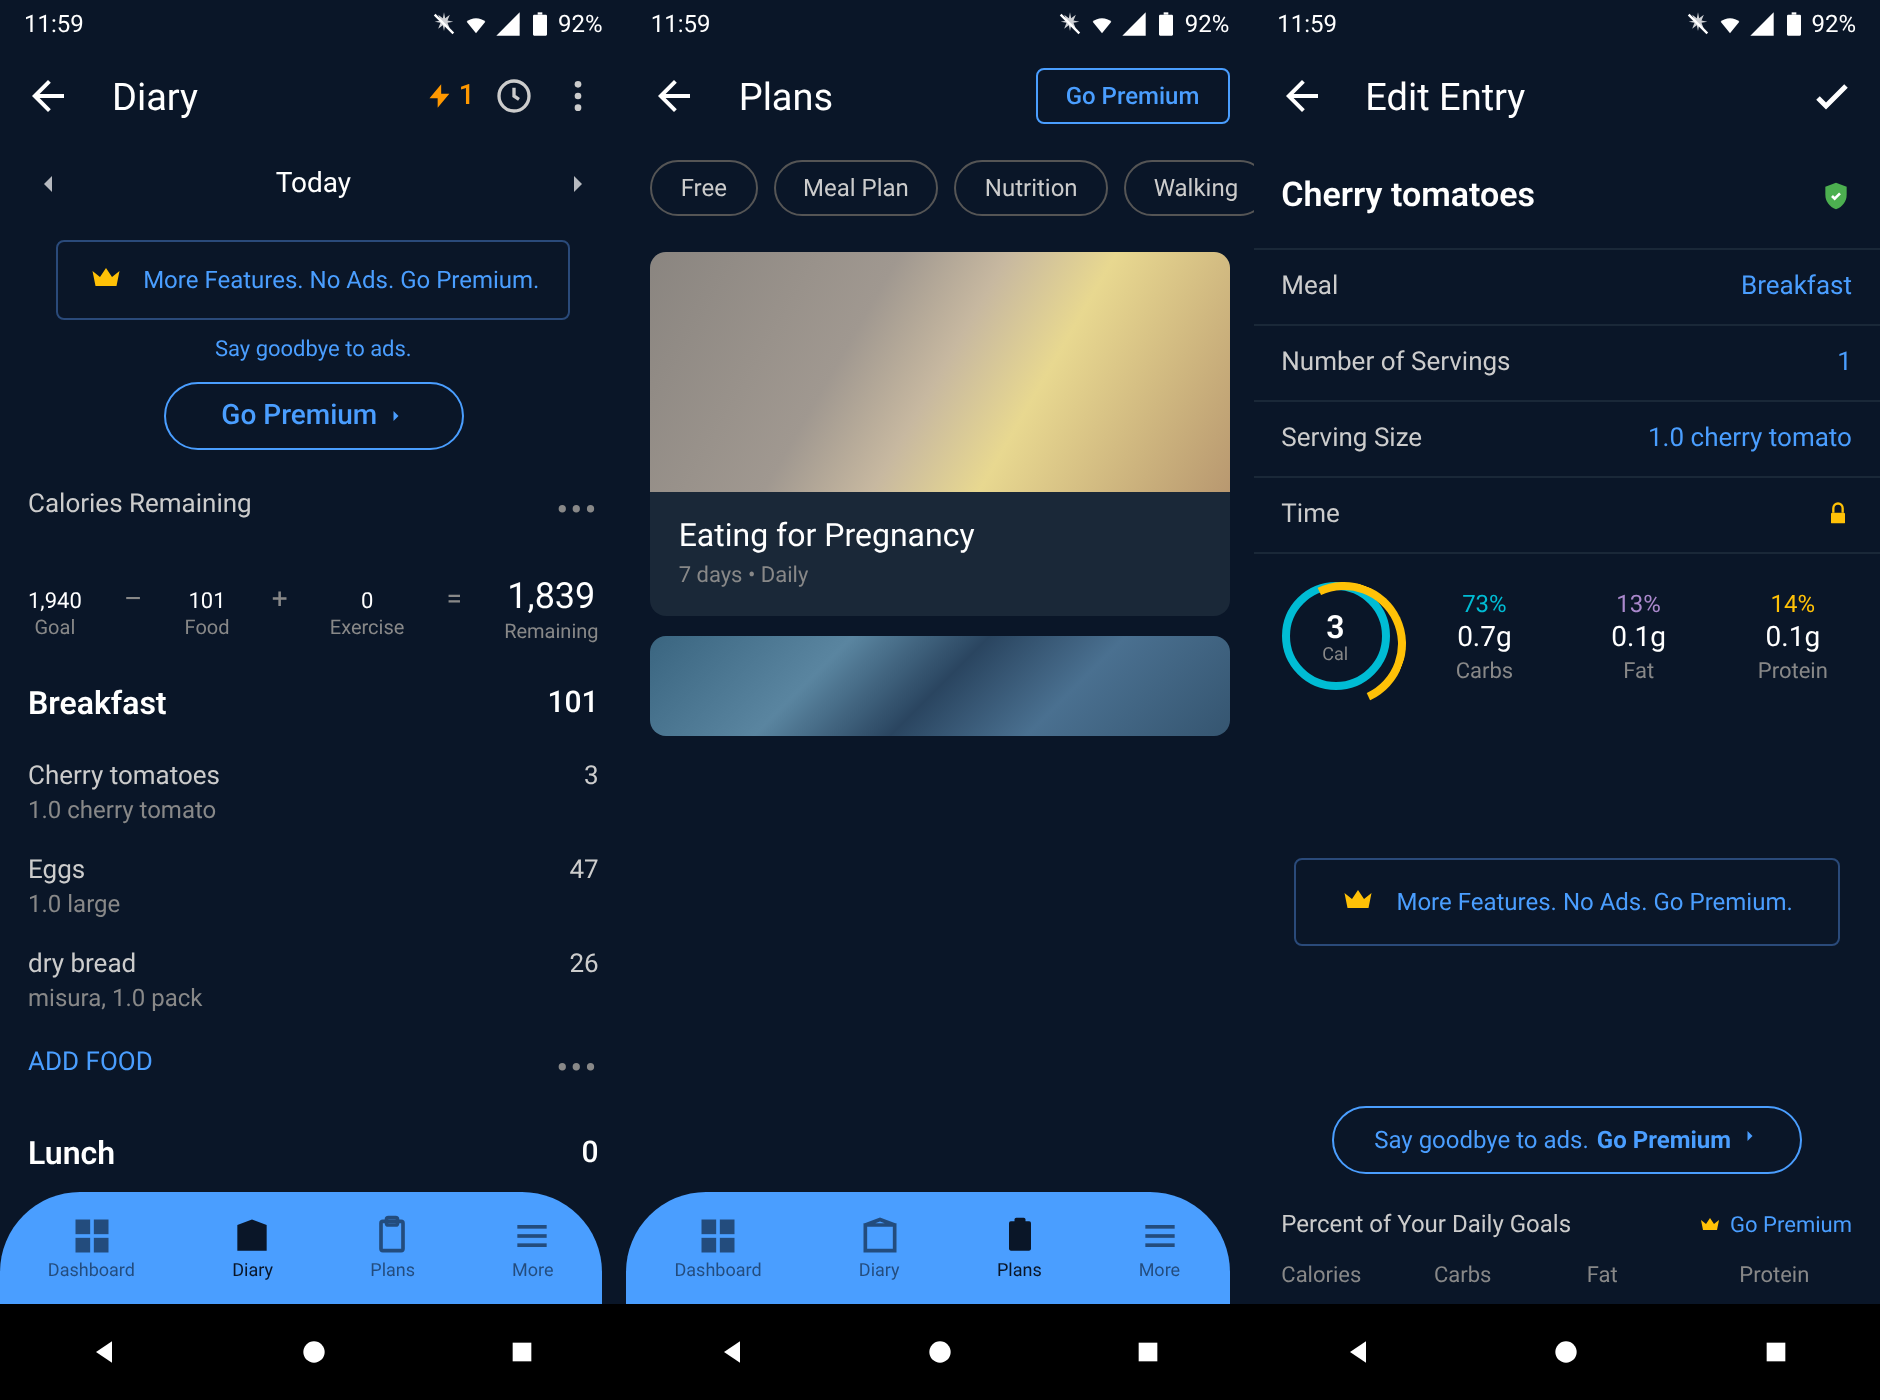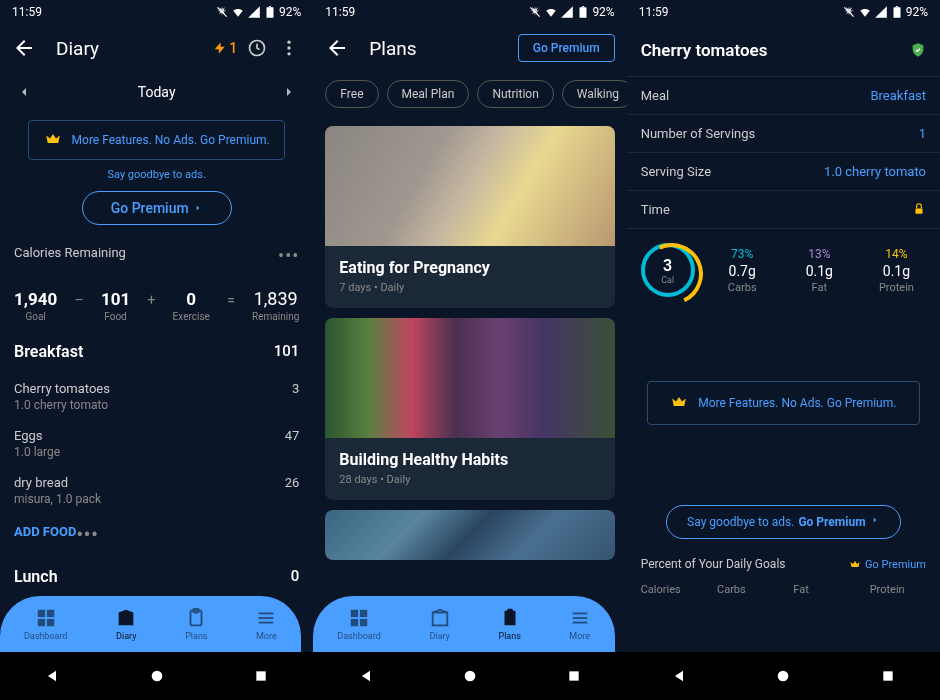--- a/index.html
+++ b/index.html
@@ -21,48 +21,48 @@
 .promo-box{margin:8px 28px;border:1px solid #2a4a7a;border-radius:4px;padding:10px 14px;display:flex;align-items:center;justify-content:center;gap:10px}
 .crown{width:18px;height:18px}
 .promo-text{color:#4a9eff;font-size:12px}
 .sub-text{color:#4a9eff;font-size:11px;text-align:center;margin-top:6px}
 .premium-btn{display:flex;align-items:center;justify-content:center;gap:4px;margin:10px auto;padding:8px 28px;border:1px solid #4a9eff;border-radius:20px;color:#4a9eff;font-size:14px;font-weight:500;width:fit-content}
 .section{padding:10px 14px}
 .section-header{display:flex;align-items:flex-start;justify-content:space-between;color:#ccc;font-size:13px}
 .more-dots{color:#888;font-size:18px;letter-spacing:1px}
 .calories-row{display:flex;align-items:baseline;justify-content:space-between;padding:12px 14px 8px}
 .cal-item{text-align:center}
-.cal-value{color:#fff;font-size:17px;font-weight:700}
+.cal-value{color:#fff;font-size:11px;font-weight:400}
 .cal-value.big{font-size:18px;font-weight:400}
 .cal-label{color:#888;font-size:10px;margin-top:2px}
 .cal-op{color:#888;font-size:14px}
 .meal-header{display:flex;justify-content:space-between;padding:12px 14px;color:#fff;font-size:16px;font-weight:600}
 .meal-total{font-size:15px;font-weight:500}
 .food-item{padding:8px 14px;display:flex;justify-content:space-between;align-items:flex-start;color:#ccc}
 .food-name{font-size:13px}
 .food-sub{color:#888;font-size:12px;margin-top:2px}
 .food-cal{color:#ccc;font-size:13px}
-.add-food{color:#4a9eff;font-size:13px;font-weight:700;padding:10px 14px;display:flex;}
+.add-food{color:#4a9eff;font-size:13px;font-weight:400;padding:10px 14px;display:flex;justify-content:space-between}
 .bottom-nav{height:56px;background:#4a9eff;display:flex;justify-content:space-around;align-items:center;position:absolute;bottom:48px;left:0;right:12px;border-radius:40px 40px 0 0}
 .nav-item{display:flex;flex-direction:column;align-items:center;gap:2px;color:#0a1628;opacity:0.6}
 .nav-item.active{opacity:1}
 .nav-icon{width:22px;height:22px}
 .nav-label{font-size:9px}
 .sys-nav{height:48px;background:#000;display:flex;justify-content:space-around;align-items:center;position:absolute;bottom:0;left:0;right:0}
 .sys-btn{width:16px;height:16px}
 
 .go-premium-btn{background:transparent;border:1px solid #4a9eff;color:#4a9eff;padding:6px 14px;border-radius:4px;font-size:12px;font-weight:500}
 .chips{display:flex;gap:8px;padding:8px 12px;overflow:hidden}
 .chip{border:1px solid #555;border-radius:16px;padding:6px 14px;color:#ccc;font-size:12px;white-space:nowrap}
 .plan-card{margin:10px 12px;border-radius:8px;overflow:hidden;background:#1a2838}
 .plan-img{width:100%;height:120px;background:#333;background-size:cover;background-position:center}
 .plan-img.preg{background:linear-gradient(120deg,#8a8580 0%,#a09890 35%,#c7b8a0 50%,#e8d890 65%,#b89870 100%)}
 .plan-img.veg{background:linear-gradient(90deg,#2a5530 0%,#5a8040 15%,#c04560 30%,#4a3050 45%,#6a4070 60%,#453565 75%,#3a5035 100%)}
 .plan-img.gym{background:linear-gradient(135deg,#3a6580 0%,#5a85a0 30%,#2a4560 50%,#4a7090 70%,#355570 100%)}
-.plan-title{color:#fff;font-size:16px;font-weight:700;padding:12px 14px 4px}
+.plan-title{color:#fff;font-size:16px;font-weight:400;padding:12px 14px 4px}
 .plan-meta{color:#888;font-size:11px;padding:0 14px 14px}
 
 .entry-title{color:#fff;font-size:17px;font-weight:600;padding:16px 14px;display:flex;justify-content:space-between;align-items:center}
 .shield{width:16px;height:16px}
 .entry-row{display:flex;justify-content:space-between;padding:11px 14px;color:#ccc;font-size:13px;border-top:1px solid #1a2838}
 .entry-value{color:#4a9eff}
 .macro-row{display:flex;align-items:center;padding:14px 14px;gap:18px;border-top:1px solid #1a2838}
 .cal-ring{width:54px;height:54px;border-radius:50%;border:4px solid #00bcd4;display:flex;flex-direction:column;align-items:center;justify-content:center;position:relative}
 .cal-ring::before{content:'';position:absolute;top:-4px;left:-4px;width:54px;height:54px;border-radius:50%;border:4px solid transparent;border-top-color:#ffc107;border-right-color:#ffc107;transform:rotate(20deg)}
 .ring-val{color:#fff;font-size:16px;font-weight:600}
@@ -295,25 +295,20 @@
     <span class="chip">Nutrition</span>
     <span class="chip">Walking</span>
 
   </div>
   <div class="content">
     <div class="plan-card">
       <div class="plan-img preg"></div>
       <div class="plan-title">Eating for Pregnancy</div>
       <div class="plan-meta">7 days • Daily</div>
     </div>
-    <div class="plan-card">
-      <div class="plan-img veg"></div>
-      <div class="plan-title">Building Healthy Habits</div>
-      <div class="plan-meta">28 days • Daily</div>
-    </div>
     <div class="plan-card" style="margin-bottom:0">
       <div class="plan-img gym" style="height:50px"></div>
     </div>
   </div>
   <div class="bottom-nav">
     <div class="nav-item">
         <svg class="nav-icon" viewBox="0 0 24 24" fill="currentColor">
           <rect x="3" y="3" width="8" height="8"></rect>
           <rect x="13" y="3" width="8" height="8"></rect>
           <rect x="3" y="13" width="8" height="8"></rect>
@@ -369,20 +364,29 @@
         </svg>
       <svg viewBox="0 0 24 24" fill="#fff">
           <path d="M2 22h20V2z"></path>
         </svg>
       <svg viewBox="0 0 24 24" fill="#fff">
           <rect x="6" y="4" width="12" height="18" rx="1"></rect>
           <rect x="10" y="2" width="4" height="2"></rect>
         </svg>
       <span>92%</span>
     </div>
+  </div>
+  <div class="app-bar">
+    <svg class="back-arrow" viewBox="0 0 24 24" fill="#fff">
+        <path d="M20 11H7.8l5.6-5.6L12 4l-8 8 8 8 1.4-1.4L7.8 13H20z"></path>
+      </svg>
+    <span class="app-bar-title">Edit Entry</span>
+    <svg class="check" viewBox="0 0 24 24" fill="none" stroke="#fff" stroke-width="2.5">
+        <path d="M5 13l4 4L19 7"></path>
+      </svg>
   </div>
   <div class="content">
     <div class="entry-title">
       <span>Cherry tomatoes</span>
       <svg class="shield" viewBox="0 0 24 24" fill="#4caf50">
           <path d="M12 2l8 3v6c0 5-3 9-8 11-5-2-8-6-8-11V5z"></path>
           <path d="M9 12l2 2 4-4" stroke="#fff" stroke-width="2" fill="none"></path>
         </svg>
     </div>
     <div class="entry-row">

